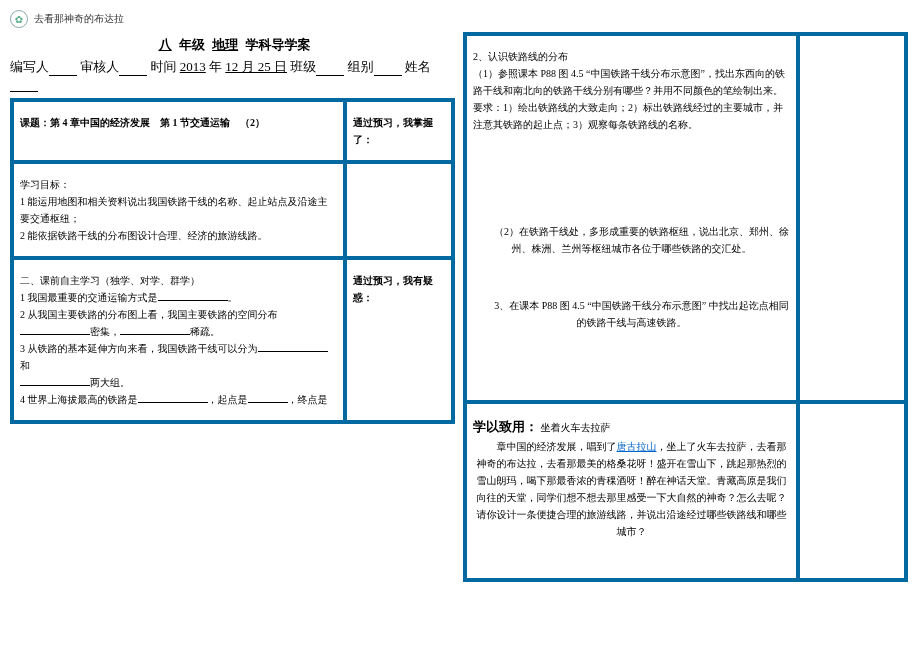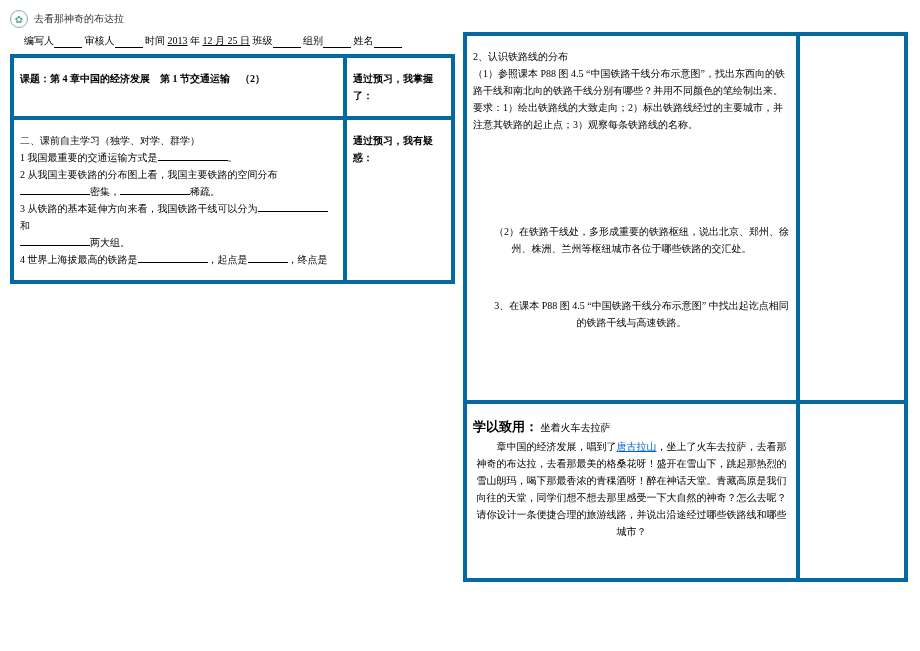--- a/index.html
+++ b/index.html
@@ -41,22 +41,22 @@
     box-sizing: border-box;
   }
   .title-line {
     text-align: center;
     font-size: 13px;
     font-weight: bold;
     margin: 4px 0;
   }
   .title-line .u { text-decoration: underline; padding: 0 4px; }
   .meta-line {
-    font-size: 10px;
-    margin: 2px 0 6px 14px;
+    font-size: 13px;
+    margin: 2px 0 6px 0;
   }
   .meta-line .blank {
     display: inline-block;
     border-bottom: 1px solid #000;
     min-width: 28px;
     height: 12px;
     vertical-align: bottom;
   }
   table.grid {
     border-collapse: collapse;
@@ -97,39 +97,53 @@
 <body>
 
 <div class="header">
   <div class="logo">✿</div>
   <div class="school">去看那神奇的布达拉</div>
 </div>
 
 <div class="pages">
 
   <div class="page">
+    <div class="title-line">
+      <span class="u">八</span>
+      <span>年级</span>
+      <span class="u">地理</span>
+      <span>学科导学案</span>
+    </div>
     <div class="meta-line">
       <span>编写人</span><span class="blank"></span>
       <span>审核人</span><span class="blank"></span>
       <span>时间</span>
       <span style="text-decoration:underline">2013</span>
       <span>年</span>
       <span style="text-decoration:underline">12 月 25 日</span>
       <span>班级</span><span class="blank"></span>
       <span>组别</span><span class="blank"></span>
       <span>姓名</span><span class="blank"></span>
     </div>
 
     <table class="grid">
       <tbody>
           <tr>
         <td>
           <span class="bold">课题：</span><span class="bold">第 4 章中国的经济发展　第 1 节交通运输　（2）</span>
         </td>
         <td class="col-right">通过预习，我掌握了：</td>
+      </tr>
+      <tr>
+        <td>
+          <div>学习目标：</div>
+          <div>1 能运用地图和相关资料说出我国铁路干线的名称、起止站点及沿途主要交通枢纽；</div>
+          <div>2 能依据铁路干线的分布图设计合理、经济的旅游线路。</div>
+        </td>
+        <td class="col-right-plain" rowspan="1"></td>
       </tr>
       <tr>
         <td>
           <div>二、课前自主学习（独学、对学、群学）</div>
           <div><span>1 我国最重要的交通运输方式是</span><span class="underline-fill med-fill"></span><span>。</span></div>
           <div>2 从我国主要铁路的分布图上看，我国主要铁路的空间分布</div>
           <div><span class="underline-fill med-fill"></span><span>密集，</span><span class="underline-fill med-fill"></span><span>稀疏。</span></div>
           <div><span>3 从铁路的基本延伸方向来看，我国铁路干线可以分为</span><span class="underline-fill med-fill"></span><span>和</span></div>
           <div><span class="underline-fill med-fill"></span><span>两大组。</span></div>
           <div><span>4 世界上海拔最高的铁路是</span><span class="underline-fill med-fill"></span><span>，起点是</span><span class="underline-fill small-fill"></span><span>，终点是</span></div>

